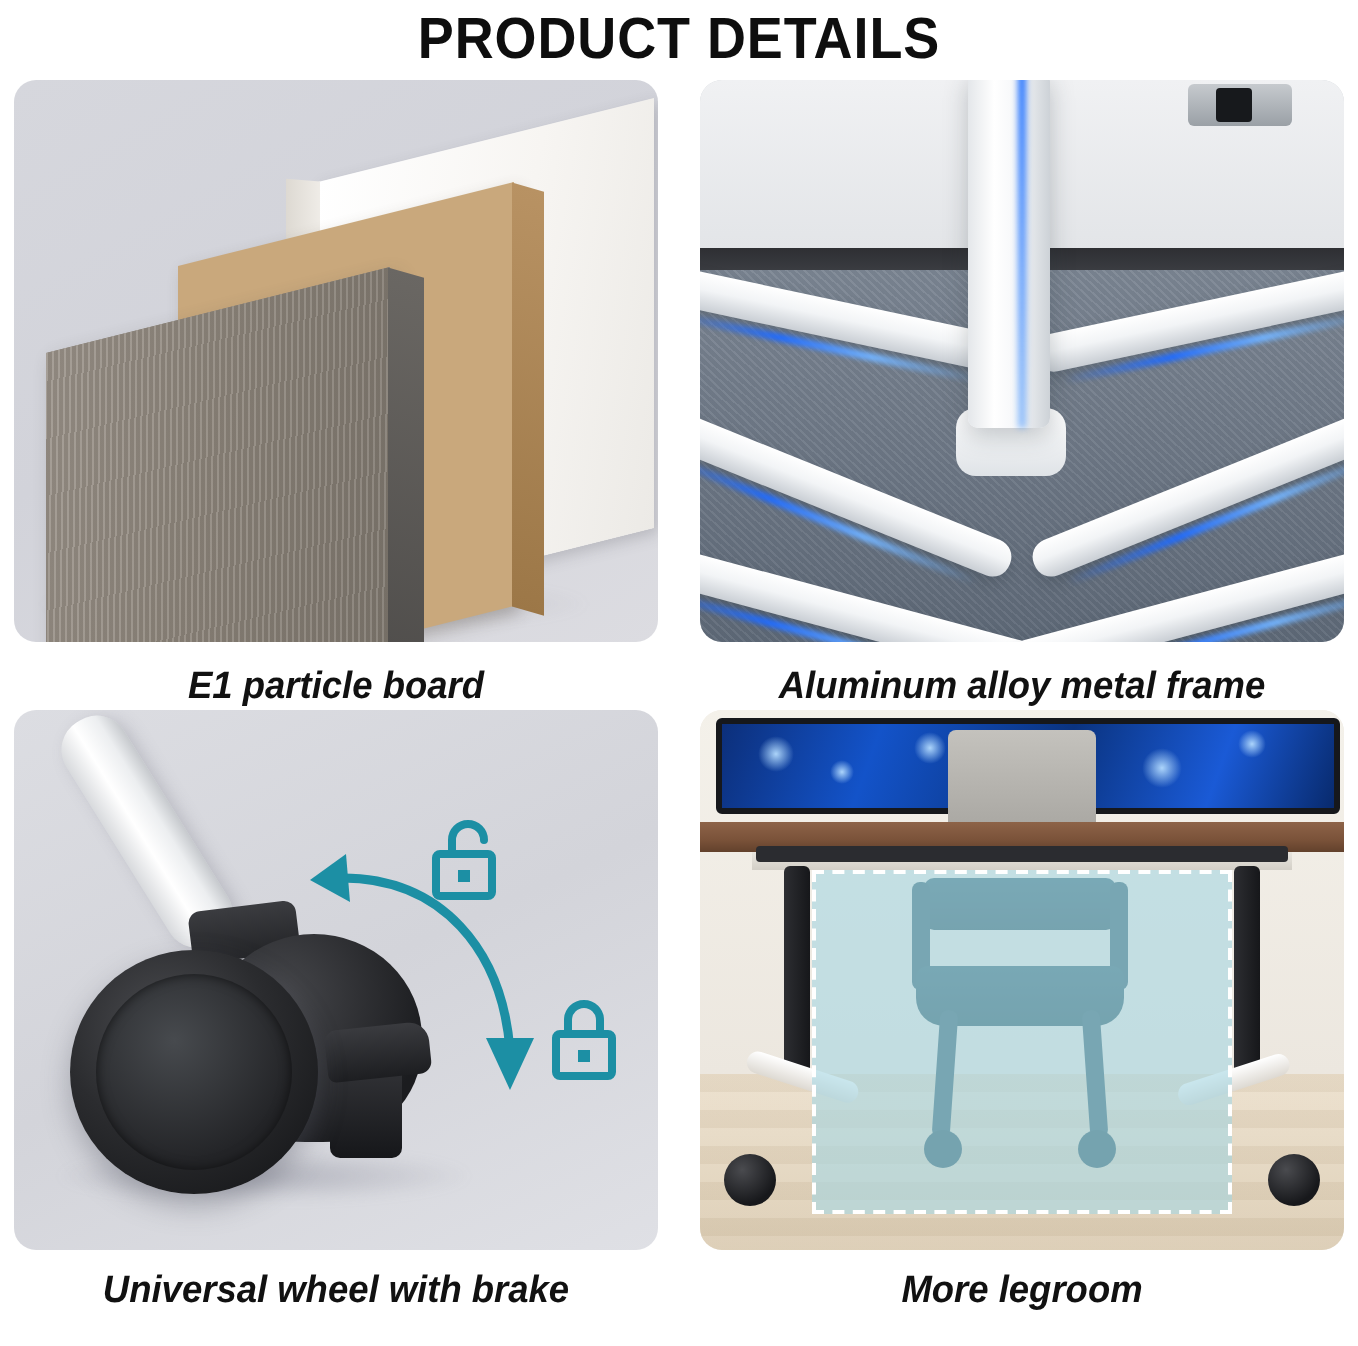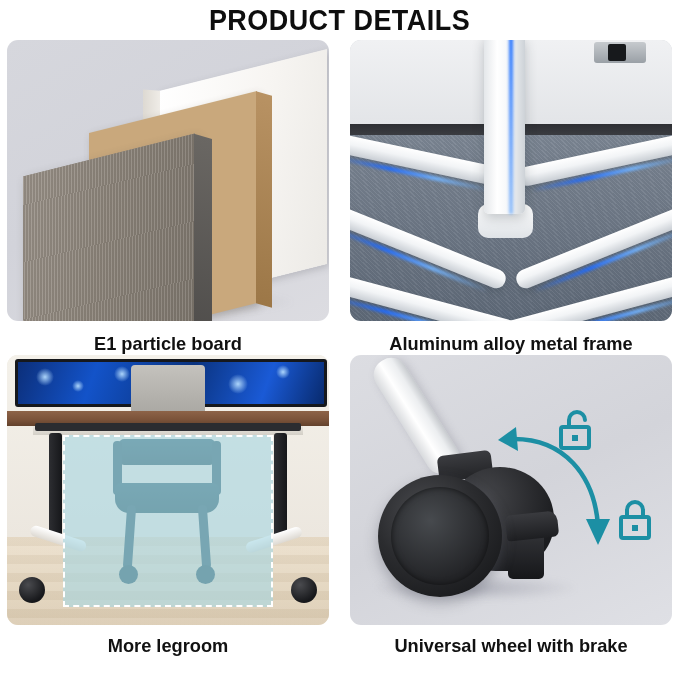--- a/index.html
+++ b/index.html
@@ -33,21 +33,21 @@
     position: absolute;
     top: 40px;
     left: 0;
     width: 679px;
     display: grid;
     grid-template-columns: 336px 336px;
     column-gap: 7px;
     row-gap: 0px;
     padding: 0 0 0 0;
   }
-  .cell { width: 336px; }
+  .cell { width: 336px; font-style: italic; }
   .cell-inner { padding: 0 7px; }
 
   .panel {
     position: relative;
     width: 322px;
     height: 281px;
     border-radius: 11px;
     overflow: hidden;
   }
   .panel.short { height: 270px; }
@@ -402,73 +402,20 @@
         <div class="fr-leg leg-br">
           <div class="led"></div>
         </div>
 
         <div class="fr-hub"></div>
         <div class="fr-post">
           <div class="glow"></div>
         </div>
       </div>
       <div class="caption">Aluminum alloy metal frame</div>
-    </div>
-  </div>
-
-  <div class="cell">
-    <div class="cell-inner">
-      <div class="panel p-legroom short">
-        <div class="lr-wall"></div>
-
-        <div class="lr-monitor">
-          <span class="bokeh" style="left:18px;top:6px;width:18px;height:18px;"></span>
-          <span class="bokeh" style="left:54px;top:18px;width:12px;height:12px;"></span>
-          <span class="bokeh" style="left:96px;top:4px;width:16px;height:16px;"></span>
-          <span class="bokeh" style="left:210px;top:12px;width:20px;height:20px;"></span>
-          <span class="bokeh" style="left:258px;top:3px;width:14px;height:14px;"></span>
-          <span class="bokeh" style="left:170px;top:22px;width:10px;height:10px;"></span>
-        </div>
-
-        <div class="lr-laptop"></div>
-        <div class="lr-laptop-base"></div>
-
-        <div class="lr-desktop"></div>
-        <div class="lr-apron"></div>
-        <div class="lr-crossbar"></div>
-
-        <div class="lr-floor"></div>
-
-        <div class="lr-legpost l"></div>
-        <div class="lr-legpost r"></div>
-
-        <div class="lr-foot l">
-          <div class="bar"></div>
-        </div>
-        <div class="lr-foot r">
-          <div class="bar"></div>
-        </div>
-
-        <div class="lr-caster c1"></div>
-        <div class="lr-caster c2"></div>
-
-        <div class="lr-chair">
-          <div class="ch-back"></div>
-          <div class="ch-arm-l"></div>
-          <div class="ch-arm-r"></div>
-          <div class="ch-seat"></div>
-          <div class="ch-leg-l"></div>
-          <div class="ch-leg-r"></div>
-          <div class="ch-wheel l"></div>
-          <div class="ch-wheel r"></div>
-        </div>
-
-        <div class="lr-overlay"></div>
-      </div>
-      <div class="caption tight">More legroom</div>
     </div>
   </div>
 
   <div class="cell">
     <div class="cell-inner">
       <div class="panel p-wheel short">
         <div class="wh-shadow"></div>
         <div class="wh-leg"></div>
         <div class="wh-collar"></div>
         <div class="wh-housing"></div>
@@ -491,13 +438,66 @@
         <svg class="lock-icon lock-closed" width="40" height="48" viewBox="0 0 40 48">
           <path d="M11 20 V13 a8 8 0 0 1 16 0 V20" fill="none" stroke="#1c8fa4" stroke-width="4" stroke-linecap="round"></path>
           <rect x="5" y="20" width="28" height="21" rx="2" fill="none" stroke="#1c8fa4" stroke-width="4"></rect>
           <rect x="16" y="28" width="6" height="6" fill="#1c8fa4"></rect>
         </svg>
       </div>
       <div class="caption tight">Universal wheel with brake</div>
     </div>
   </div>
 
+  <div class="cell">
+    <div class="cell-inner">
+      <div class="panel p-legroom short">
+        <div class="lr-wall"></div>
+
+        <div class="lr-monitor">
+          <span class="bokeh" style="left:18px;top:6px;width:18px;height:18px;"></span>
+          <span class="bokeh" style="left:54px;top:18px;width:12px;height:12px;"></span>
+          <span class="bokeh" style="left:96px;top:4px;width:16px;height:16px;"></span>
+          <span class="bokeh" style="left:210px;top:12px;width:20px;height:20px;"></span>
+          <span class="bokeh" style="left:258px;top:3px;width:14px;height:14px;"></span>
+          <span class="bokeh" style="left:170px;top:22px;width:10px;height:10px;"></span>
+        </div>
+
+        <div class="lr-laptop"></div>
+        <div class="lr-laptop-base"></div>
+
+        <div class="lr-desktop"></div>
+        <div class="lr-apron"></div>
+        <div class="lr-crossbar"></div>
+
+        <div class="lr-floor"></div>
+
+        <div class="lr-legpost l"></div>
+        <div class="lr-legpost r"></div>
+
+        <div class="lr-foot l">
+          <div class="bar"></div>
+        </div>
+        <div class="lr-foot r">
+          <div class="bar"></div>
+        </div>
+
+        <div class="lr-caster c1"></div>
+        <div class="lr-caster c2"></div>
+
+        <div class="lr-chair">
+          <div class="ch-back"></div>
+          <div class="ch-arm-l"></div>
+          <div class="ch-arm-r"></div>
+          <div class="ch-seat"></div>
+          <div class="ch-leg-l"></div>
+          <div class="ch-leg-r"></div>
+          <div class="ch-wheel l"></div>
+          <div class="ch-wheel r"></div>
+        </div>
+
+        <div class="lr-overlay"></div>
+      </div>
+      <div class="caption tight">More legroom</div>
+    </div>
+  </div>
+
 </div>
 
 </body></html>

